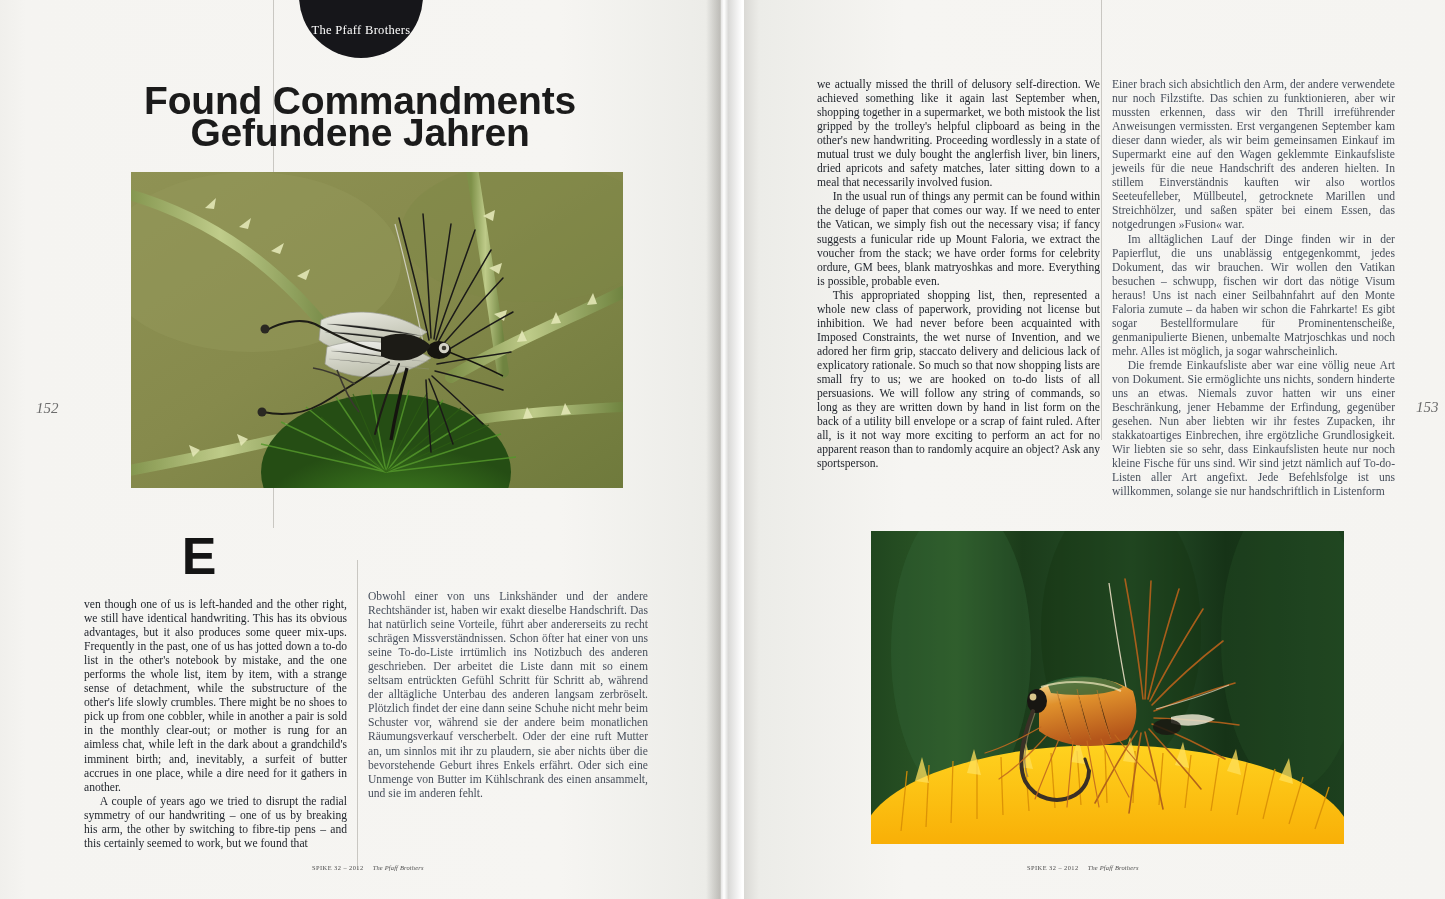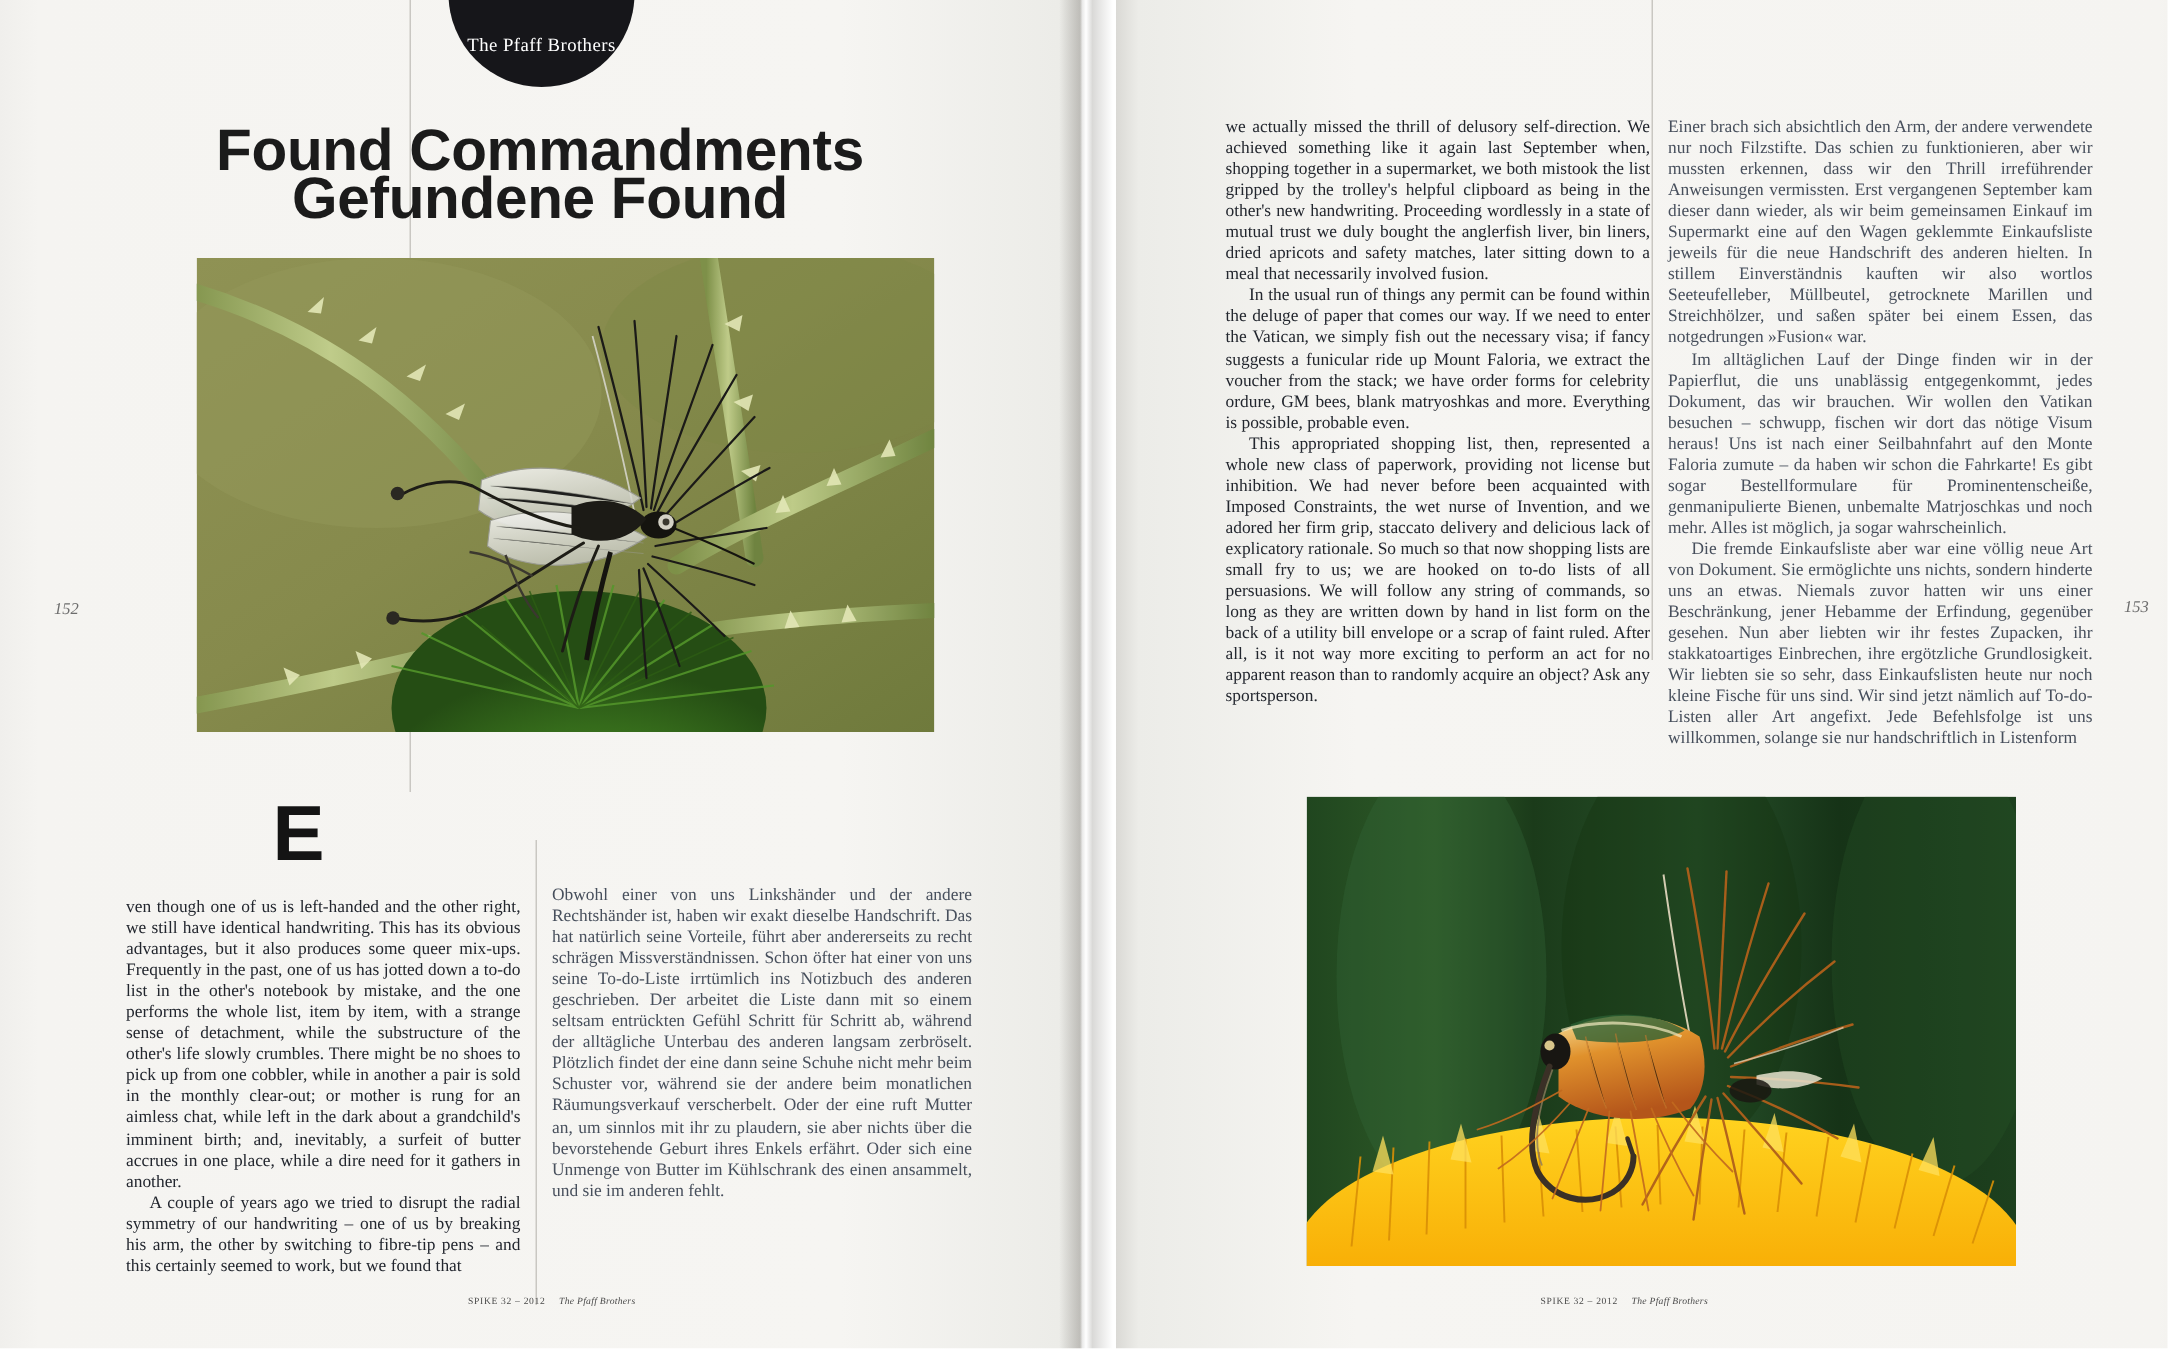--- a/index.html
+++ b/index.html
@@ -55,21 +55,21 @@
   .col p + p{text-indent:1.35em;}
 
   .en{font-size:11.6px;line-height:14.05px;color:#22262e;}
   .de{font-size:11.6px;line-height:14.05px;color:#474f5c;}
 
   .col-L1{left:84px;top:598px;width:263px;}
   .col-L2{left:368px;top:574px;width:280px;margin-top:16px;}
 
   
   .folio{position:absolute;font-family:"Liberation Serif",serif;font-style:italic;
-      font-size:11px;color:#6d6d6d;}
+      font-size:15px;color:#6d6d6d;}
   .folio-left{left:36px;top:400px;}
 
   
   .footer{position:absolute;font-size:6.4px;color:#4a4a4a;white-space:nowrap;
       font-family:"Liberation Serif",serif;letter-spacing:.2px;}
   .footer .mag{font-variant:small-caps;letter-spacing:.45px;}
   .footer .auth{font-style:italic;margin-left:9px;}
   .footer-left{left:312px;top:864px;}
 </style>
 </head>
@@ -81,21 +81,21 @@
 
     <div class="col-rule" style="left:273px;top:0px;height:528px;"></div>
     <div class="col-rule" style="left:357px;top:560px;height:310px;"></div>
 
     <div class="tab">
       <span>The Pfaff Brothers</span>
     </div>
 
     <div class="title-block">
       <div class="title-en">Found Commandments</div>
-      <div class="title-de">Gefundene Found</div>
+      <div class="title-de">Gefundene Jahren</div>
     </div>
 
     <div class="photo photo-left">
       <svg width="492" height="316" viewBox="0 0 492 316" preserveAspectRatio="none">
         <defs>
           <linearGradient id="bgG" x1="0" y1="0" x2="1" y2="1">
             <stop offset="0%" stop-color="#8f9254"></stop>
             <stop offset="45%" stop-color="#868a4c"></stop>
             <stop offset="100%" stop-color="#6f7a3c"></stop>
           </linearGradient>

